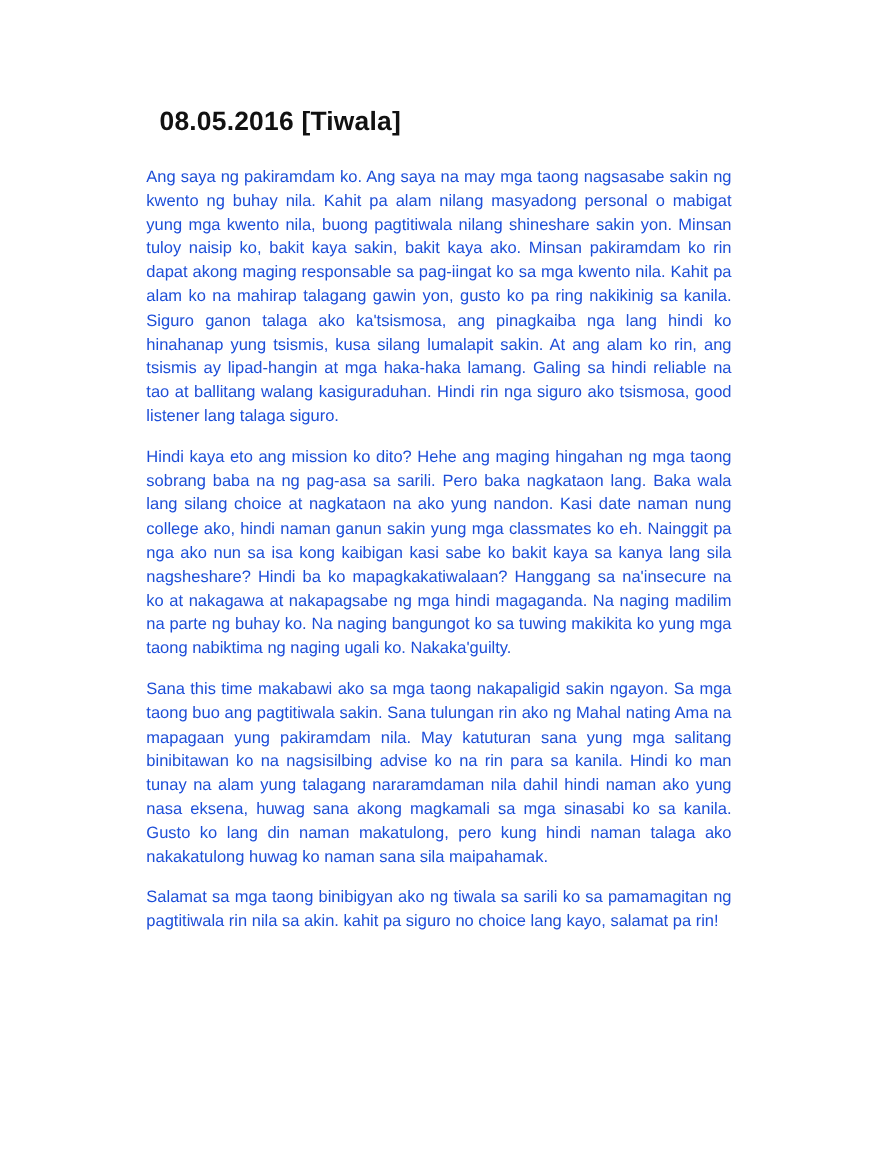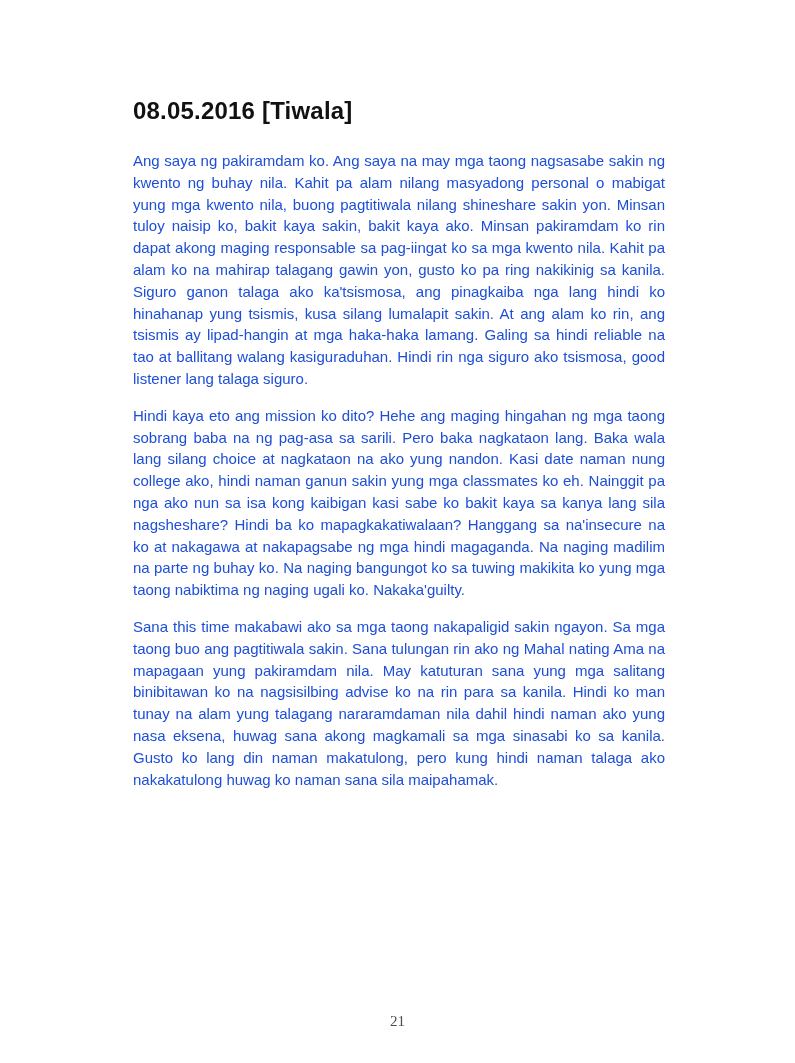--- a/index.html
+++ b/index.html
@@ -19,21 +19,21 @@
     position: absolute;
     left: 133px;
     top: 97px;
     width: 532px;
   }
   .entry-title {
     font-size: 24px;
     font-weight: bold;
     color: #111111;
     letter-spacing: 0.2px;
-    margin: 0 0 25px 0;
+    margin: 0 0 25px 12px;
     line-height: 28px;
   }
   .entry-paragraph {
     font-size: 15px;
     line-height: 21.8px;
     color: #1d4ed8;
     text-align: justify;
     margin: 0 0 15px 0;
   }
   .page-footer {
@@ -51,17 +51,15 @@
 </style>
 </head>
 <body>
 
 <div class="page">
   <div class="content">
     <h1 class="entry-title">08.05.2016 [Tiwala]</h1>
     <p class="entry-paragraph">Ang saya ng pakiramdam ko. Ang saya na may mga taong nagsasabe sakin ng kwento ng buhay nila. Kahit pa alam nilang masyadong personal o mabigat yung mga kwento nila, buong pagtitiwala nilang shineshare sakin yon. Minsan tuloy naisip ko, bakit kaya sakin, bakit kaya ako. Minsan pakiramdam ko rin dapat akong maging responsable sa pag-iingat ko sa mga kwento nila. Kahit pa alam ko na mahirap talagang gawin yon, gusto ko pa ring nakikinig sa kanila. Siguro ganon talaga ako ka'tsismosa, ang pinagkaiba nga lang hindi ko hinahanap yung tsismis, kusa silang lumalapit sakin. At ang alam ko rin, ang tsismis ay lipad-hangin at mga haka-haka lamang. Galing sa hindi reliable na tao at ballitang walang kasiguraduhan. Hindi rin nga siguro ako tsismosa, good listener lang talaga siguro.</p>
     <p class="entry-paragraph">Hindi kaya eto ang mission ko dito? Hehe ang maging hingahan ng mga taong sobrang baba na ng pag-asa sa sarili. Pero baka nagkataon lang. Baka wala lang silang choice at nagkataon na ako yung nandon. Kasi date naman nung college ako, hindi naman ganun sakin yung mga classmates ko eh. Nainggit pa nga ako nun sa isa kong kaibigan kasi sabe ko bakit kaya sa kanya lang sila nagsheshare? Hindi ba ko mapagkakatiwalaan? Hanggang sa na'insecure na ko at nakagawa at nakapagsabe ng mga hindi magaganda. Na naging madilim na parte ng buhay ko. Na naging bangungot ko sa tuwing makikita ko yung mga taong nabiktima ng naging ugali ko. Nakaka'guilty.</p>
     <p class="entry-paragraph">Sana this time makabawi ako sa mga taong nakapaligid sakin ngayon. Sa mga taong buo ang pagtitiwala sakin. Sana tulungan rin ako ng Mahal nating Ama na mapagaan yung pakiramdam nila. May katuturan sana yung mga salitang binibitawan ko na nagsisilbing advise ko na rin para sa kanila. Hindi ko man tunay na alam yung talagang nararamdaman nila dahil hindi naman ako yung nasa eksena, huwag sana akong magkamali sa mga sinasabi ko sa kanila. Gusto ko lang din naman makatulong, pero kung hindi naman talaga ako nakakatulong huwag ko naman sana sila maipahamak.</p>
-  </div>
-  <div class="page-footer">
-    <span class="page-number">21</span>
+    <p class="entry-paragraph">Salamat sa mga taong binibigyan ako ng tiwala sa sarili ko sa pamamagitan ng pagtitiwala rin nila sa akin. kahit pa siguro no choice lang kayo, salamat pa rin!</p>
   </div>
 </div>
 
 </body></html>

